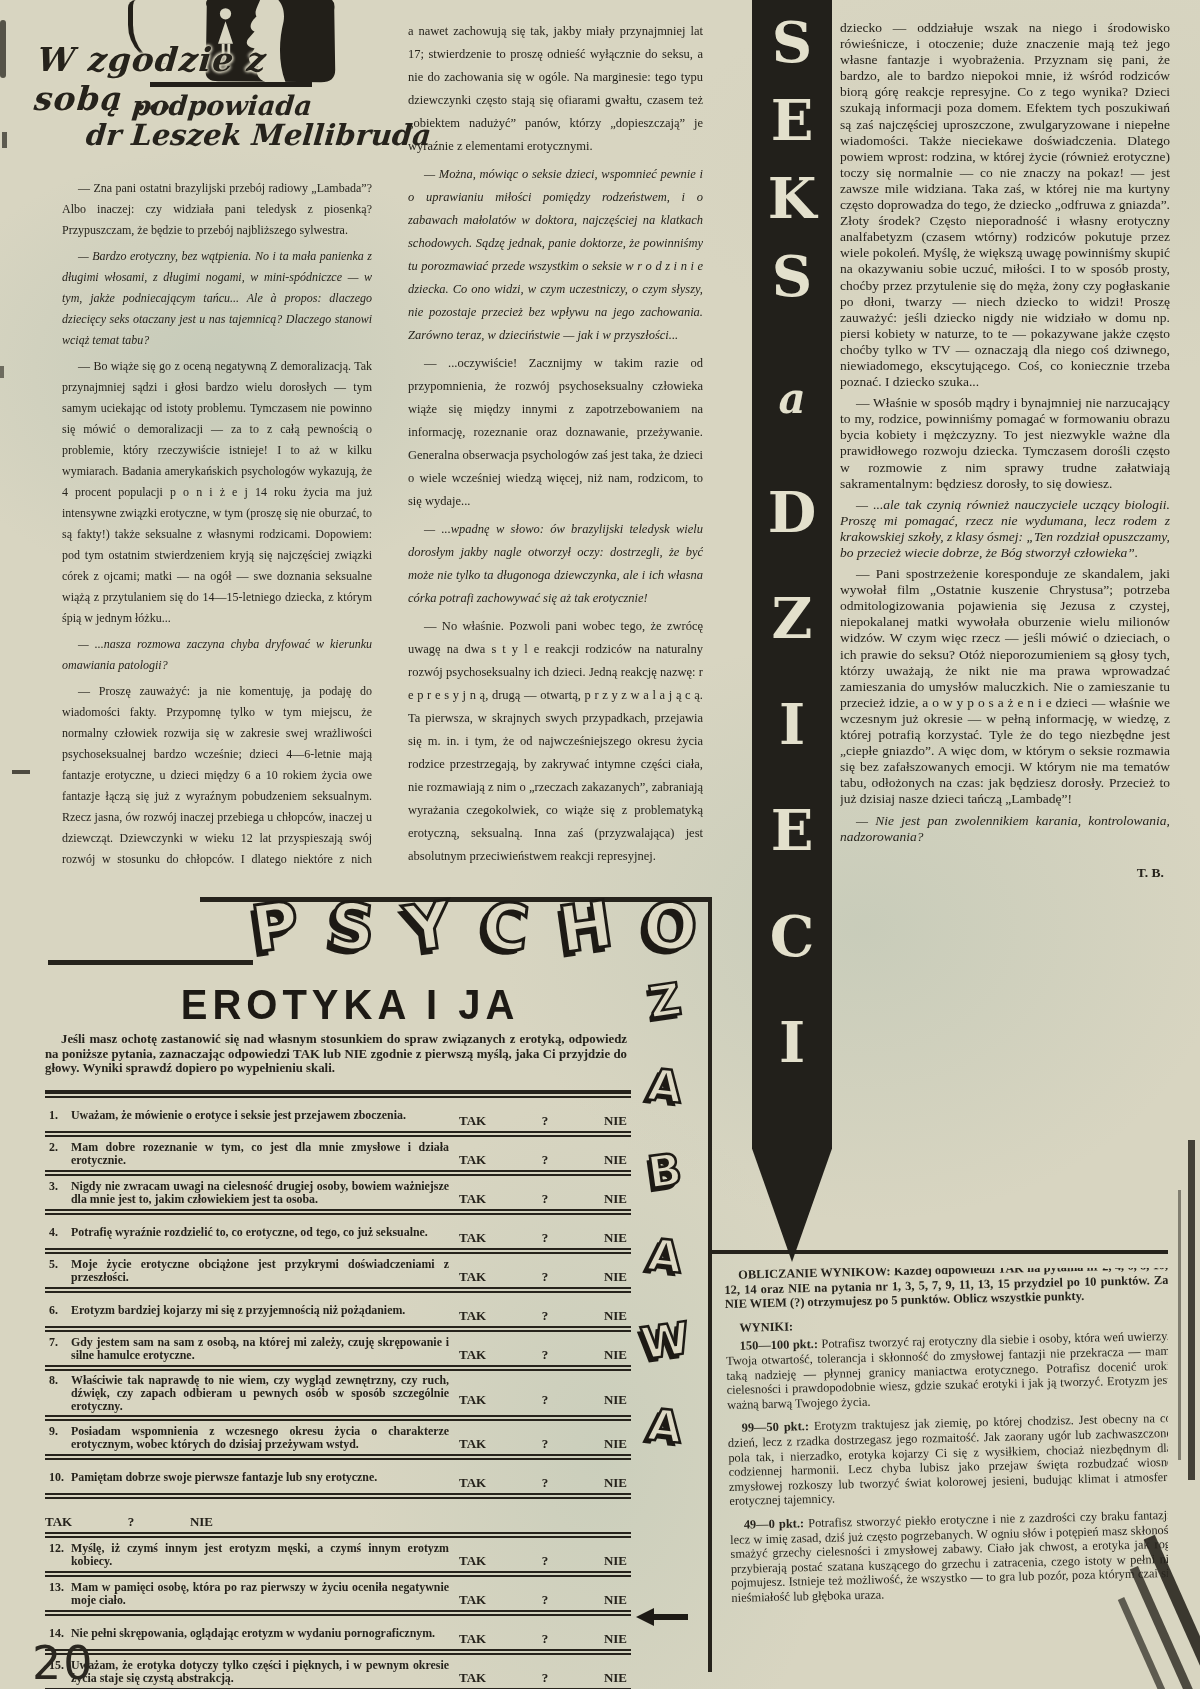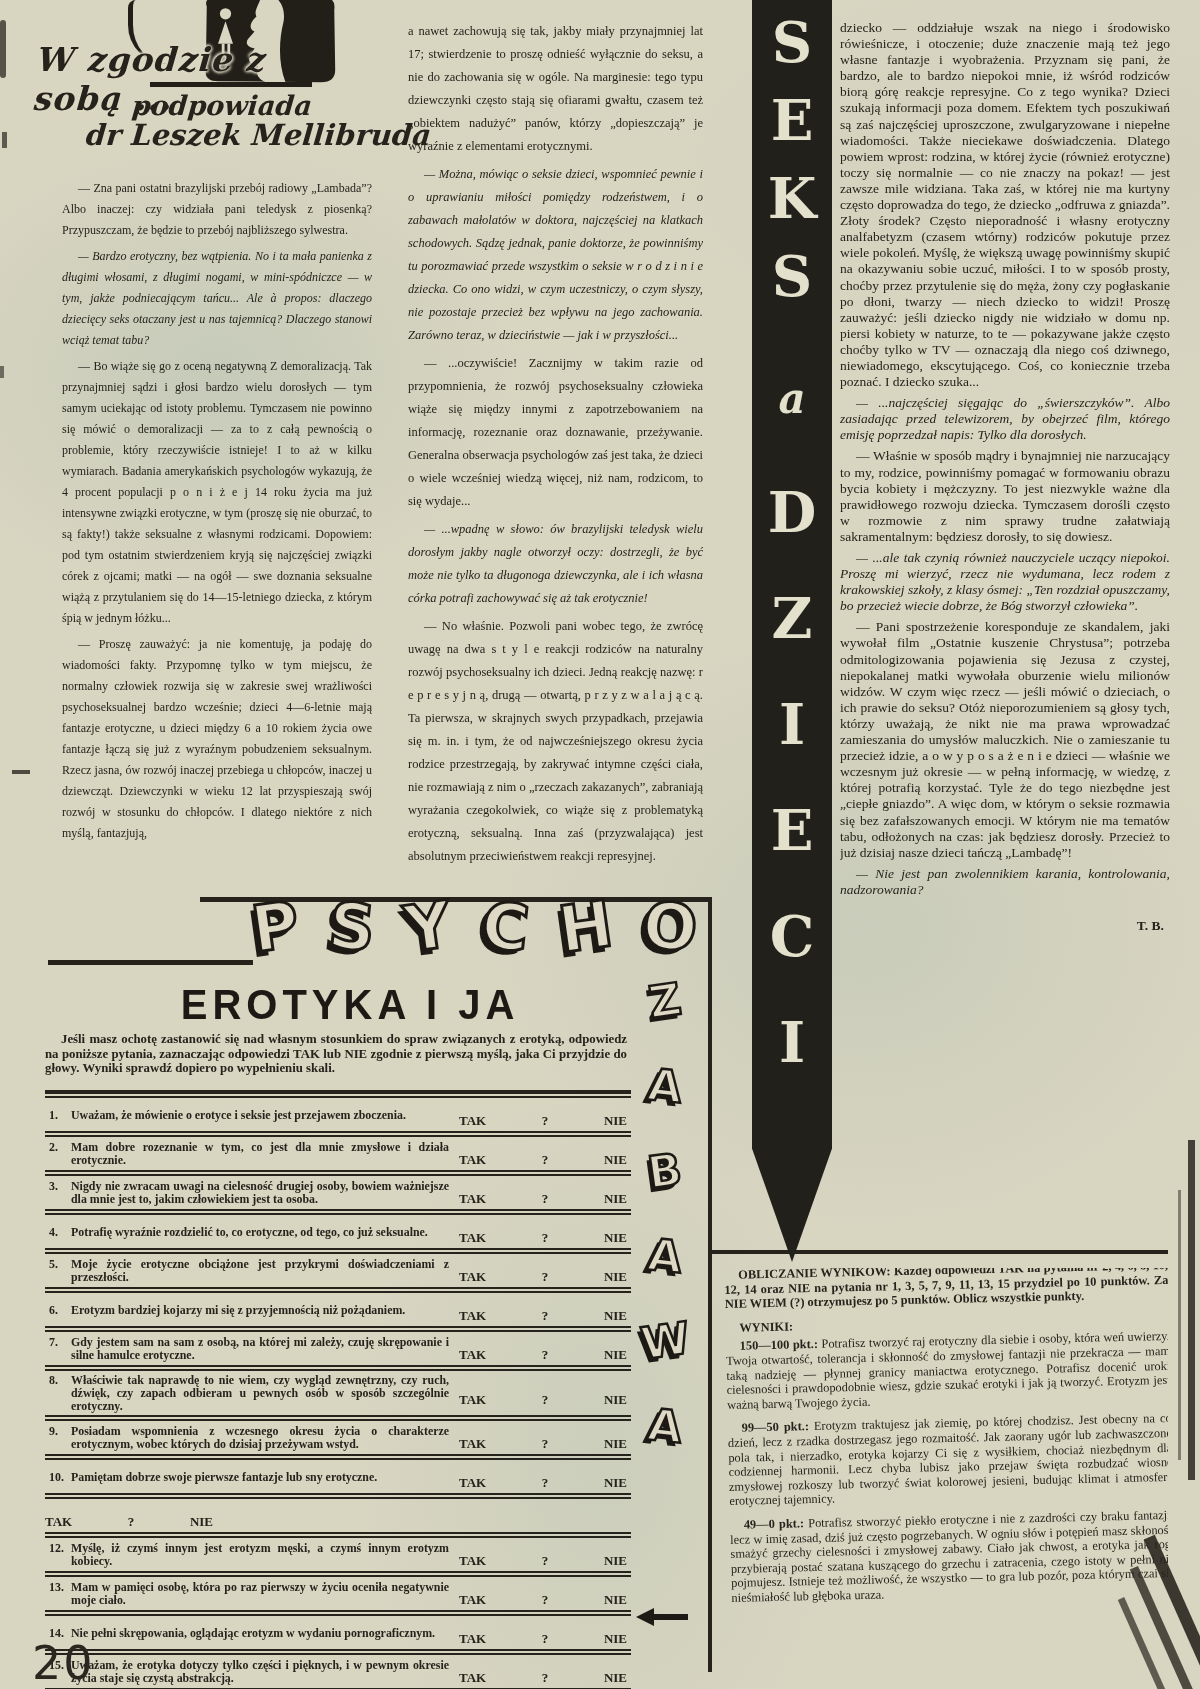--- a/index.html
+++ b/index.html
@@ -116,36 +116,36 @@
 </svg>
 <div class="abs script" id="series-title">W zgodzie z sobą ...</div>
 <div class="abs" id="series-underline"></div>
 <div class="abs script" id="byline-intro">podpowiada</div>
 <div class="abs script" id="byline-name">dr Leszek Mellibruda</div>
 
 <div class="abs col" id="col1">
   <p>— Zna pani ostatni brazylijski przebój radiowy „Lambada”? Albo inaczej: czy widziała pani teledysk z piosenką? Przypuszczam, że będzie to przebój najbliższego sylwestra.</p>
   <p class="it">— Bardzo erotyczny, bez wątpienia. No i ta mała panienka z długimi włosami, z długimi nogami, w mini-spódniczce — w tym, jakże podniecającym tańcu... Ale à propos: dlaczego dziecięcy seks otaczany jest u nas tajemnicą? Dlaczego stanowi wciąż temat tabu?</p>
   <p>— Bo wiąże się go z oceną negatywną Z demoralizacją. Tak przynajmniej sądzi i głosi bardzo wielu dorosłych — tym samym uciekając od istoty problemu. Tymczasem nie powinno się mówić o demoralizacji — za to z całą pewnością o problemie, który rzeczywiście istnieje! I to aż w kilku wymiarach. Badania amerykańskich psychologów wykazują, że 4 procent populacji p o n i ż e j 14 roku życia ma już intensywne związki erotyczne, w tym (proszę się nie oburzać, to są fakty!) także seksualne z własnymi rodzicami. Dopowiem: pod tym ostatnim stwierdzeniem kryją się najczęściej związki córek z ojcami; matki — na ogół — swe doznania seksualne wiążą z przytulaniem się do 14—15-letniego dziecka, z którym śpią w jednym łóżku...</p>
+  <p class="it">— ...nasza rozmowa zaczyna chyba dryfować w kierunku omawiania patologii?</p>
   <p>— Proszę zauważyć: ja nie komentuję, ja podaję do wiadomości fakty. Przypomnę tylko w tym miejscu, że normalny człowiek rozwija się w zakresie swej wrażliwości psychoseksualnej bardzo wcześnie; dzieci 4—6-letnie mają fantazje erotyczne, u dzieci między 6 a 10 rokiem życia owe fantazje łączą się już z wyraźnym pobudzeniem seksualnym. Rzecz jasna, ów rozwój inaczej przebiega u chłopców, inaczej u dziewcząt. Dziewczynki w wieku 12 lat przyspieszają swój rozwój w stosunku do chłopców. I dlatego niektóre z nich myślą, fantazjują,</p>
 </div>
 <div class="abs col" id="col2">
   <p style="text-indent:0">a nawet zachowują się tak, jakby miały przynajmniej lat 17; stwierdzenie to proszę odnieść wyłącznie do seksu, a nie do zachowania się w ogóle. Na marginesie: tego typu dziewczynki często stają się ofiarami gwałtu, czasem też „obiektem nadużyć” panów, którzy „dopieszczają” je wyraźnie z elementami erotycznymi.</p>
   <p class="it">— Można, mówiąc o seksie dzieci, wspomnieć pewnie i o uprawianiu miłości pomiędzy rodzeństwem, i o zabawach małolatów w doktora, najczęściej na klatkach schodowych. Sądzę jednak, panie doktorze, że powinniśmy tu porozmawiać przede wszystkim o seksie w r o d z i n i e dziecka. Co ono widzi, w czym uczestniczy, o czym słyszy, nie pozostaje przecież bez wpływu na jego zachowania. Zarówno teraz, w dzieciństwie — jak i w przyszłości...</p>
   <p>— ...oczywiście! Zacznijmy w takim razie od przypomnienia, że rozwój psychoseksualny człowieka wiąże się między innymi z zapotrzebowaniem na informację, rozeznanie oraz doznawanie, przeżywanie. Generalna obserwacja psychologów zaś jest taka, że dzieci o wiele wcześniej wiedzą więcej, niż nam, rodzicom, to się wydaje...</p>
   <p class="it">— ...wpadnę w słowo: ów brazylijski teledysk wielu dorosłym jakby nagle otworzył oczy: dostrzegli, że być może nie tylko ta długonoga dziewczynka, ale i ich własna córka potrafi zachowywać się aż tak erotycznie!</p>
   <p>— No właśnie. Pozwoli pani wobec tego, że zwrócę uwagę na dwa s t y l e reakcji rodziców na naturalny rozwój psychoseksualny ich dzieci. Jedną reakcję nazwę: r e p r e s y j n ą, drugą — otwartą, p r z y z w a l a j ą c ą. Ta pierwsza, w skrajnych swych przypadkach, przejawia się m. in. i tym, że od najwcześniejszego okresu życia rodzice przestrzegają, by zakrywać intymne części ciała, nie rozmawiają z nim o „rzeczach zakazanych”, zabraniają wyrażania czegokolwiek, co wiąże się z problematyką erotyczną, seksualną. Inna zaś (przyzwalająca) jest absolutnym przeciwieństwem reakcji represyjnej.</p>
   <p class="it">— Skoro podkreślił pan mocno, iż obie te reakcje są skrajne, pewnie pozostaje „złoty środek”?!</p>
   <p>— Bez wątpienia. Tym bardziej że nie jesteśmy w stanie poznać do końca wszystkich czynników mających wpływ na</p>
 </div>
 <div class="abs col" id="col3">
   <p style="text-indent:0">dziecko — oddziałuje wszak na niego i środowisko rówieśnicze, i otoczenie; duże znaczenie mają też jego własne fantazje i wyobrażenia. Przyznam się pani, że bardzo, ale to bardzo niepokoi mnie, iż wśród rodziców biorą górę reakcje represyjne. Co z tego wynika? Dzieci szukają informacji poza domem. Efektem tych poszukiwań są zaś najczęściej uproszczone, zwulgaryzowane i niepełne wiadomości. Także nieciekawe doświadczenia. Dlatego powiem wprost: rodzina, w której życie (również erotyczne) toczy się normalnie — co nie znaczy na pokaz! — jest zawsze mile widziana. Taka zaś, w której nie ma kurtyny często doprowadza do tego, że dziecko „odfruwa z gniazda”. Złoty środek? Często nieporadność i własny erotyczny analfabetyzm (czasem wtórny) rodziców pokutuje przez wiele pokoleń. Myślę, że większą uwagę powinniśmy skupić na okazywaniu sobie uczuć, miłości. I to w sposób prosty, choćby przez przytulenie się do męża, żony czy pogłaskanie po dłoni, twarzy — niech dziecko to widzi! Proszę zauważyć: jeśli dziecko nigdy nie widziało w domu np. piersi kobiety w naturze, to te — pokazywane jakże często choćby tylko w TV — oznaczają dla niego coś dziwnego, niewiadomego, ekscytującego. Coś, co koniecznie trzeba poznać. I dziecko szuka...</p>
-  <p class="it">— ...najczęściej sięgając do „świerszczyków”. Albo zasiadając przed telewizorem, by obejrzeć film, którego emisję poprzedzał napis: Tylko dla dorosłych.</p>
   <p>— Właśnie w sposób mądry i bynajmniej nie narzucający to my, rodzice, powinniśmy pomagać w formowaniu obrazu bycia kobiety i mężczyzny. To jest niezwykle ważne dla prawidłowego rozwoju dziecka. Tymczasem dorośli często w rozmowie z nim sprawy trudne załatwiają sakramentalnym: będziesz dorosły, to się dowiesz.</p>
-  <p class="it">— ...ale tak czynią również nauczyciele uczący niepokoi. Proszę mi wierzyć, rzecz nie wydumana, lecz rodem z krakowskiej szkoły, z klasy ósmej: „Ten rozdział opuszczamy, bo przecież wiecie dobrze, że Bóg stworzył człowieka”.</p>
+  <p class="it">— ...ale tak czynią również nauczyciele uczący biologii. Proszę mi pomagać, rzecz nie wydumana, lecz rodem z krakowskiej szkoły, z klasy ósmej: „Ten rozdział opuszczamy, bo przecież wiecie dobrze, że Bóg stworzył człowieka”.</p>
   <p>— Pani spostrzeżenie koresponduje ze skandalem, jaki wywołał film „Ostatnie kuszenie Chrystusa”; potrzeba odmitologizowania pojawienia się Jezusa z czystej, niepokalanej matki wywołała oburzenie wielu milionów widzów. W czym więc rzecz — jeśli mówić o dzieciach, o ich prawie do seksu? Otóż nieporozumieniem są głosy tych, którzy uważają, że nikt nie ma prawa wprowadzać zamieszania do umysłów maluczkich. Nie o zamieszanie tu przecież idzie, a o w y p o s a ż e n i e dzieci — właśnie we wczesnym już okresie — w pełną informację, w wiedzę, z której potrafią korzystać. Tyle że do tego niezbędne jest „ciepłe gniazdo”. A więc dom, w którym o seksie rozmawia się bez zafałszowanych emocji. W którym nie ma tematów tabu, odłożonych na czas: jak będziesz dorosły. Przecież to już dzisiaj nasze dzieci tańczą „Lambadę”!</p>
   <p class="it">— Nie jest pan zwolennikiem karania, kontrolowania, nadzorowania?</p>
   <div id="signature">T. B.</div>
 </div>
 
 <div class="abs" id="banner">
   <span>S</span>
   <span>E</span>
   <span>K</span>
   <span>S</span>

